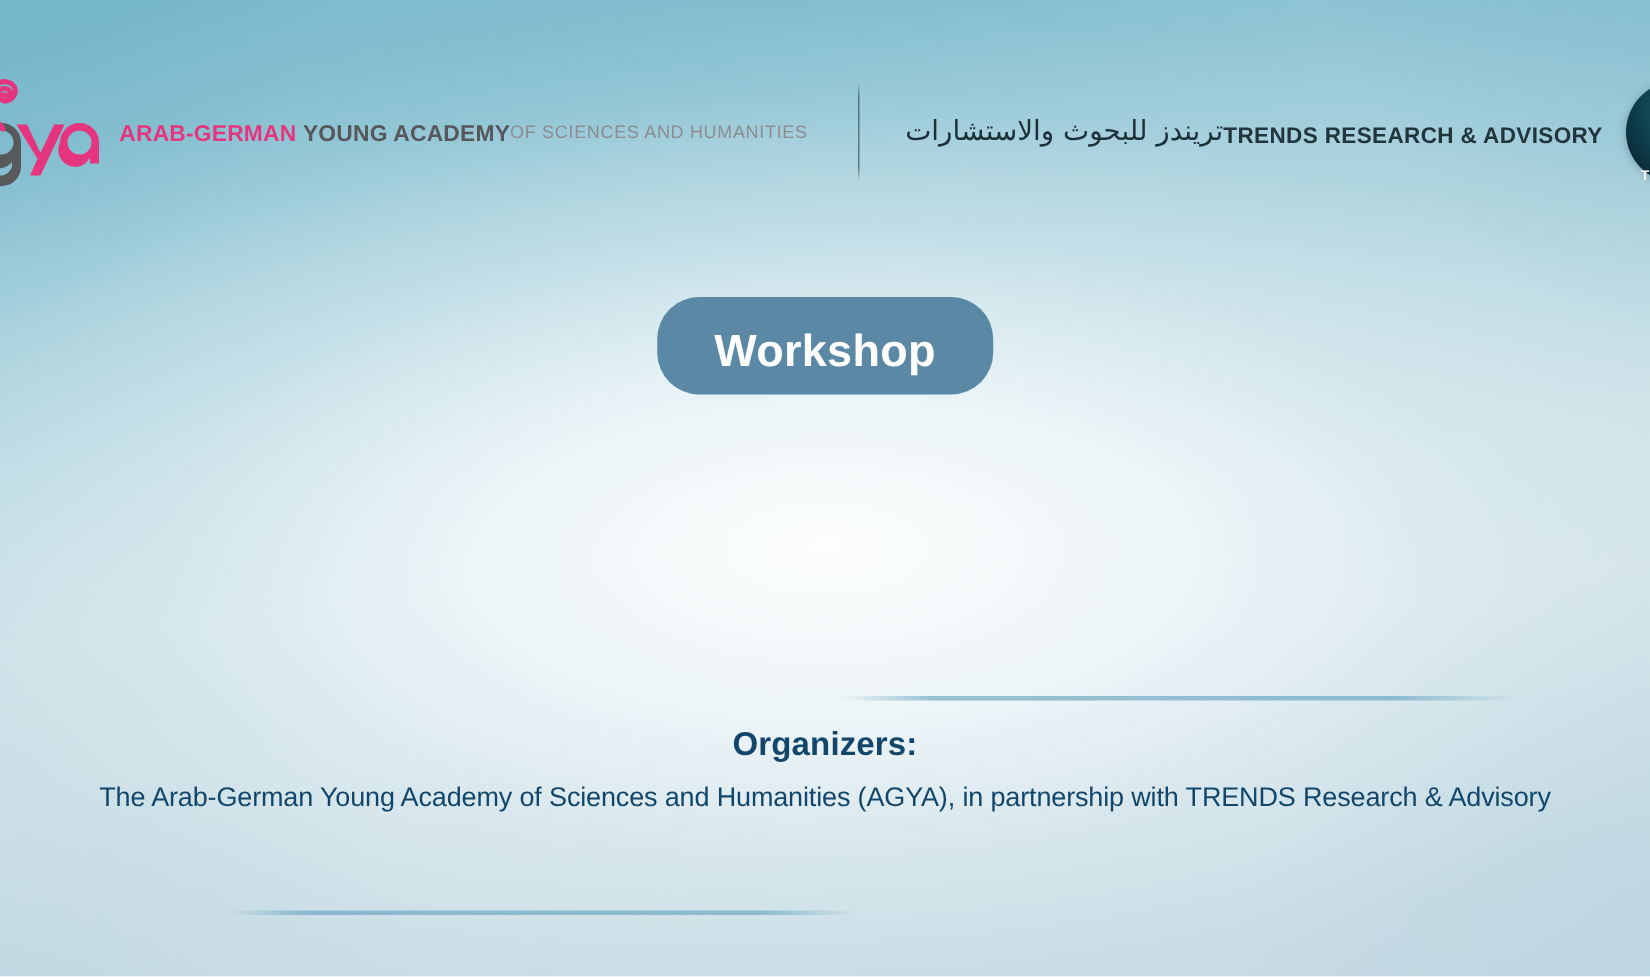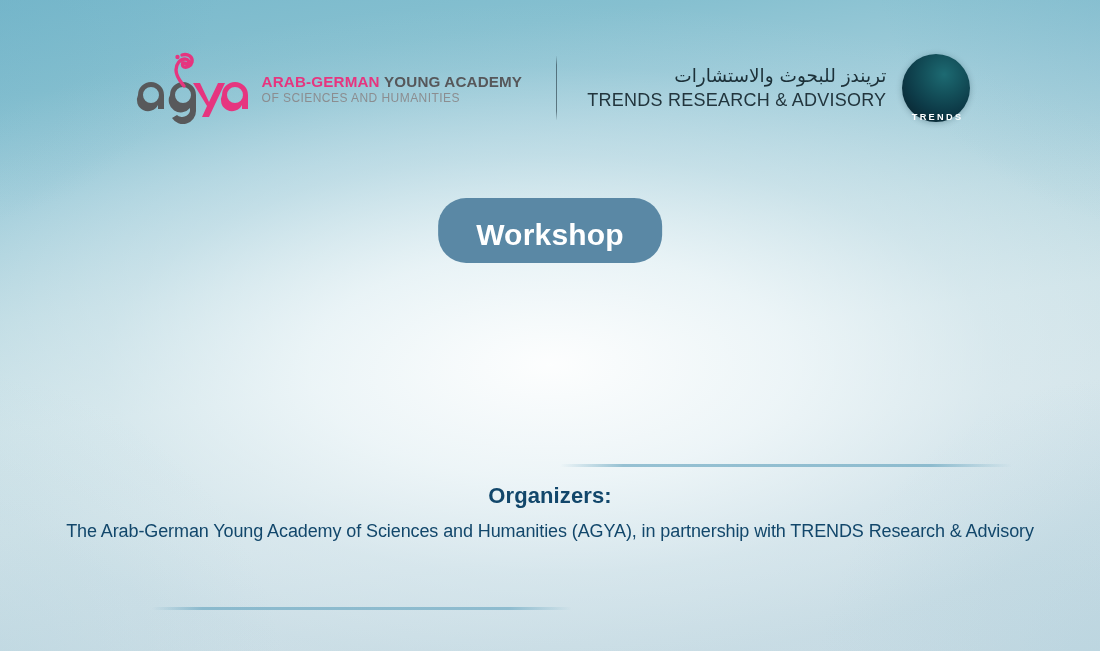--- a/index.html
+++ b/index.html
@@ -58,21 +58,21 @@
     position: relative;
     width: 118px;
     height: 74px;
     flex: 0 0 auto;
   }
 
   .agya-mark svg { display: block; width: 118px; height: 74px; }
 
   .agya-words {
     display: flex;
-    flex-direction: column;
+    flex-direction: row;
     justify-content: center;
     line-height: 1.18;
     padding-top: 3px;
   }
 
   .agya-line1 {
     font-size: 15.2px;
     font-weight: 700;
     letter-spacing: 0.15px;
     white-space: nowrap;
@@ -99,37 +99,36 @@
 
   
   .trends-block {
     display: flex;
     align-items: center;
     gap: 16px;
   }
 
   .trends-words {
     display: flex;
-    flex-direction: column;
     align-items: flex-end;
     line-height: 1.28;
   }
 
   .trends-ar {
     font-size: 18.5px;
     color: #1c3038;
     direction: rtl;
     white-space: nowrap;
     font-family: "DejaVu Sans", "Liberation Sans", sans-serif;
     font-weight: 500;
   }
 
   .trends-en {
-    font-size: 18px;
-    font-weight: 400;
+    font-size: 15px;
+    font-weight: 700;
     color: #22353d;
     letter-spacing: 0.25px;
     white-space: nowrap;
     margin-top: 2px;
   }
 
   .trends-circle {
     position: relative;
     width: 68px;
     height: 68px;

